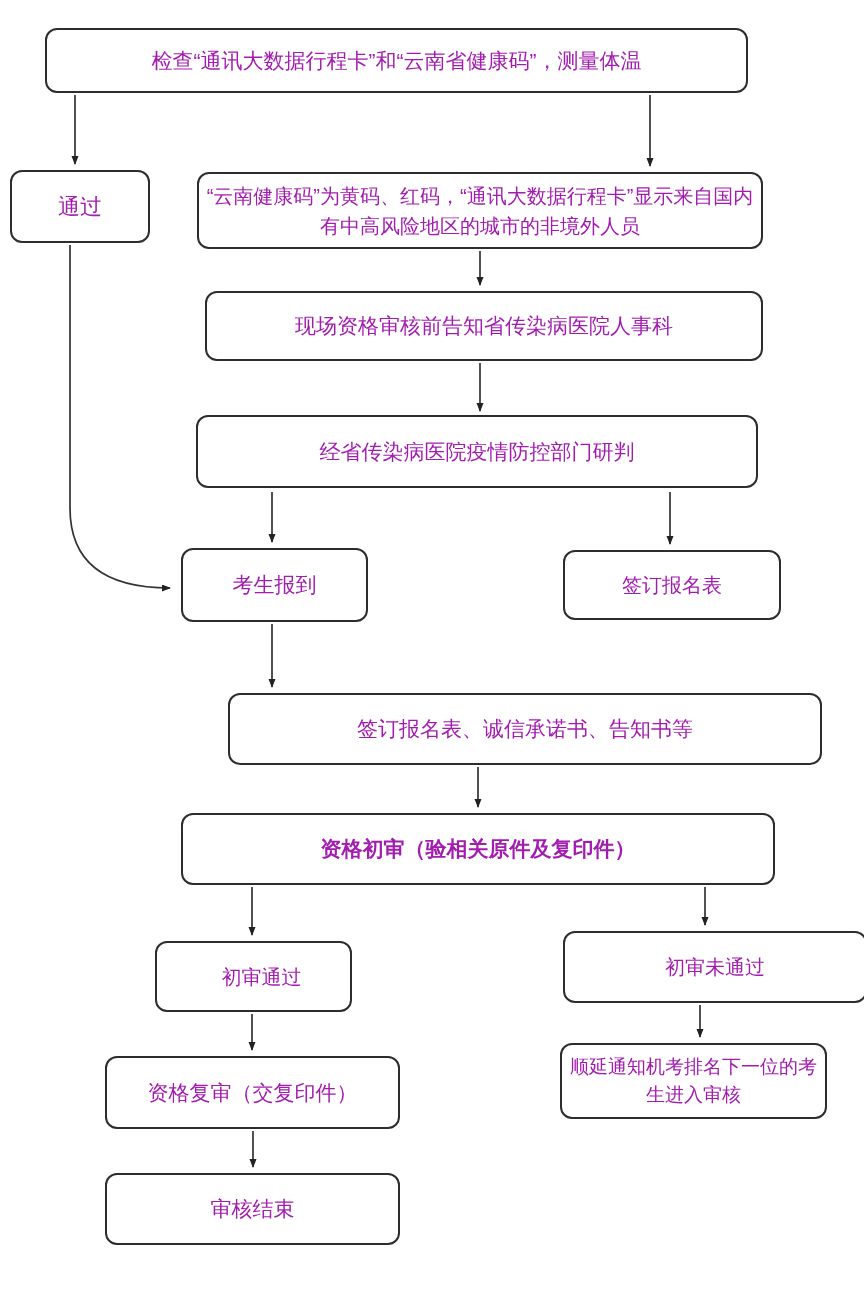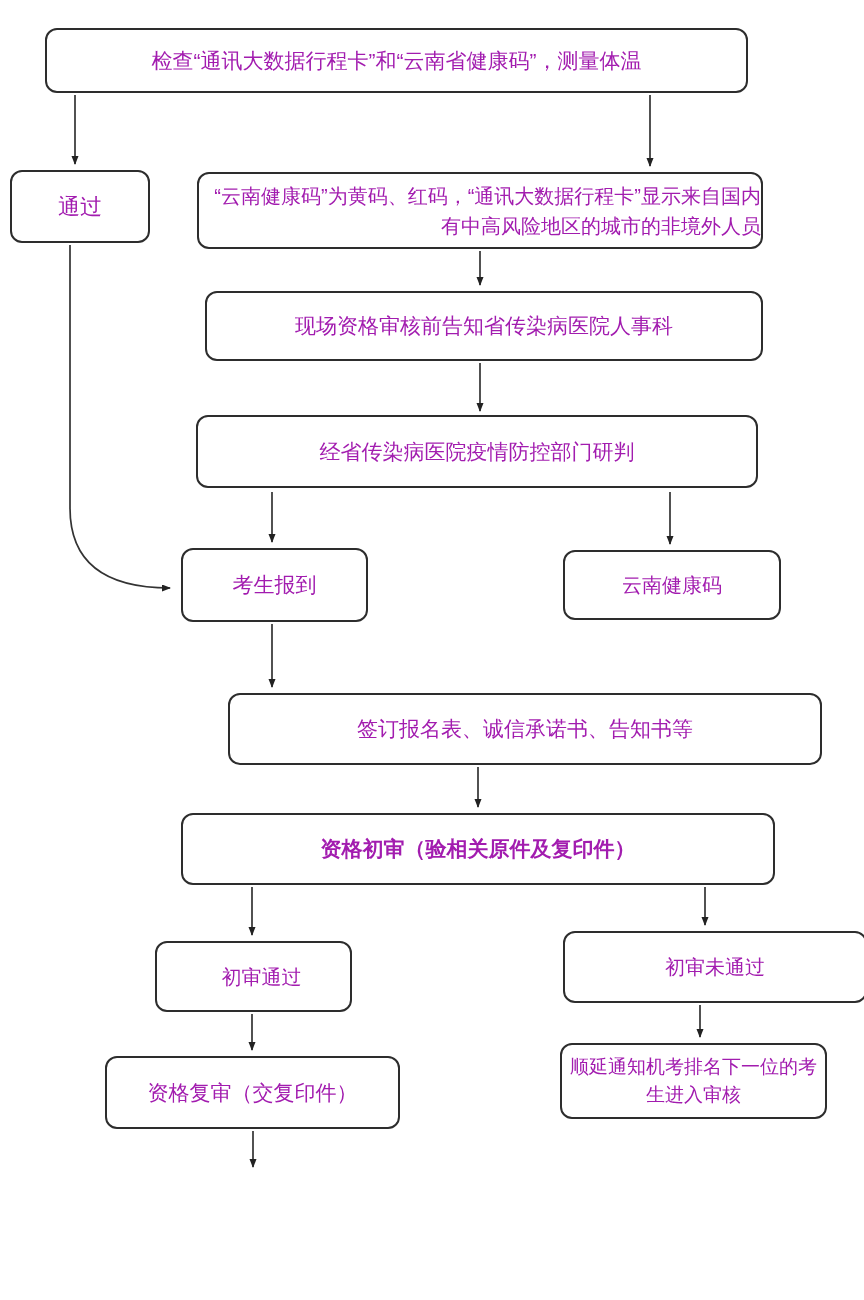--- a/index.html
+++ b/index.html
@@ -34,21 +34,21 @@
     align-items: center;
     justify-content: center;
     text-align: center;
     padding: 4px 12px;
     font-size: 21px;
     line-height: 1.5;
   }
   
   .n-check          { left: 45px;  top: 28px;   width: 703px; height: 65px; }
   .n-pass           { left: 10px;  top: 170px;  width: 140px; height: 73px; font-size: 22px; }
-  .n-flagged        { left: 197px; top: 172px;  width: 566px; height: 77px; font-size: 20px; padding: 4px 0; text-align: right; }
+  .n-flagged        { left: 197px; top: 172px;  width: 566px; height: 77px; font-size: 20px; padding: 4px 0; }
   .n-notify         { left: 205px; top: 291px;  width: 558px; height: 70px; }
   .n-judge          { left: 196px; top: 415px;  width: 562px; height: 73px; }
   .n-checkin        { left: 181px; top: 548px;  width: 187px; height: 74px; }
   .n-denied         { left: 563px; top: 550px;  width: 218px; height: 70px; font-size: 20px; }
   .n-sign           { left: 181px; top: 693px;  width: 594px; height: 72px; margin-left: 47px; }
   .n-initial-review { left: 181px; top: 813px;  width: 594px; height: 72px; font-weight: bold; }
   .n-initial-pass   { left: 155px; top: 941px;  width: 197px; height: 71px; font-size: 20px; padding-left: 28px; }
   .n-initial-fail   { left: 563px; top: 931px;  width: 304px; height: 72px; font-size: 20px; text-align: right; }
   .n-recheck        { left: 105px; top: 1056px; width: 295px; height: 73px; }
   .n-next           { left: 560px; top: 1043px; width: 267px; height: 76px; font-size: 19px; padding: 4px 6px; line-height: 1.45; }
@@ -82,21 +82,22 @@
       <path d="M253,1131 L253,1167" marker-end="url(#arrow)"></path>
     </g>
   </svg>
 
   <div class="node n-check">检查“通讯大数据行程卡”和“云南省健康码”，测量体温</div>
   <div class="node n-pass">通过</div>
   <div class="node n-flagged">“云南健康码”为黄码、红码，“通讯大数据行程卡”显示来自国内有中高风险地区的城市的非境外人员</div>
   <div class="node n-notify">现场资格审核前告知省传染病医院人事科</div>
   <div class="node n-judge">经省传染病医院疫情防控部门研判</div>
   <div class="node n-checkin">考生报到</div>
-  <div class="node n-denied">云南健康码</div>
+  <div class="node n-denied">签订报名表</div>
   <div class="node n-sign">签订报名表、诚信承诺书、告知书等</div>
   <div class="node n-initial-review">资格初审（验相关原件及复印件）</div>
   <div class="node n-initial-pass">初审通过</div>
   <div class="node n-initial-fail">初审未通过</div>
   <div class="node n-recheck">资格复审（交复印件）</div>
   <div class="node n-next">顺延通知机考排名下一位的考生进入审核</div>
+  <div class="node n-end">审核结束</div>
 
 </div>
 
 </body></html>

